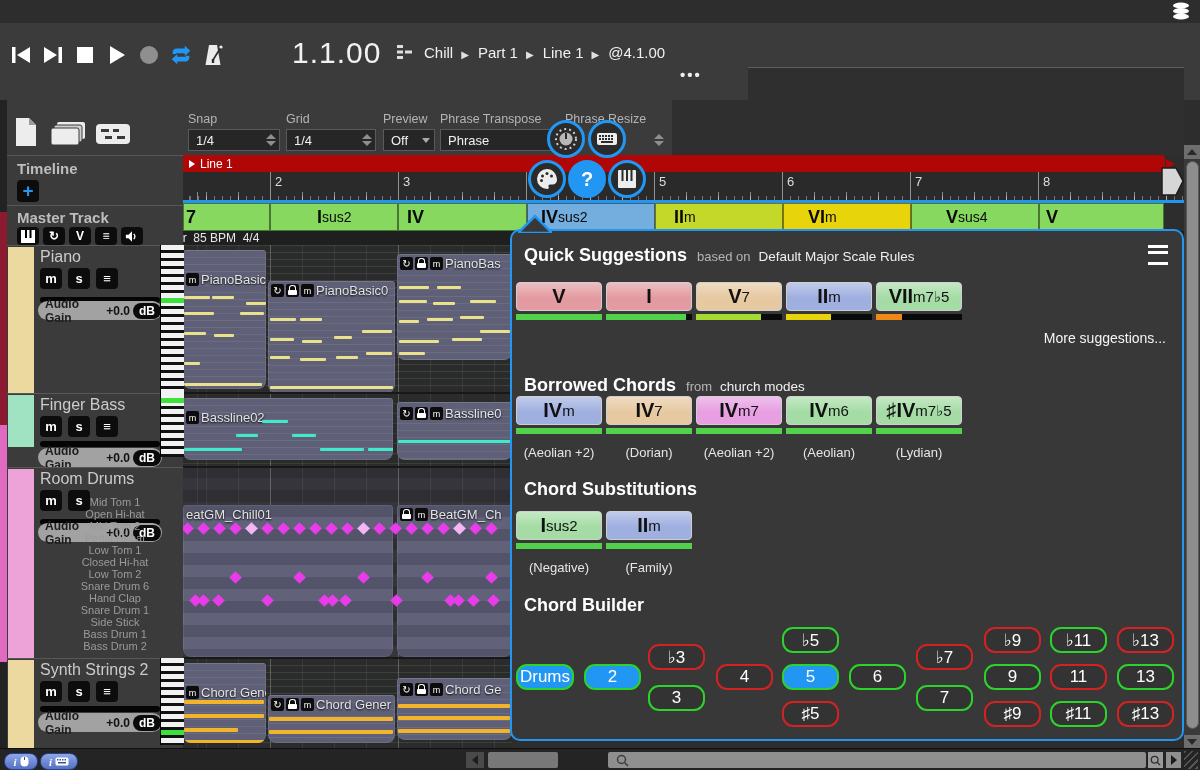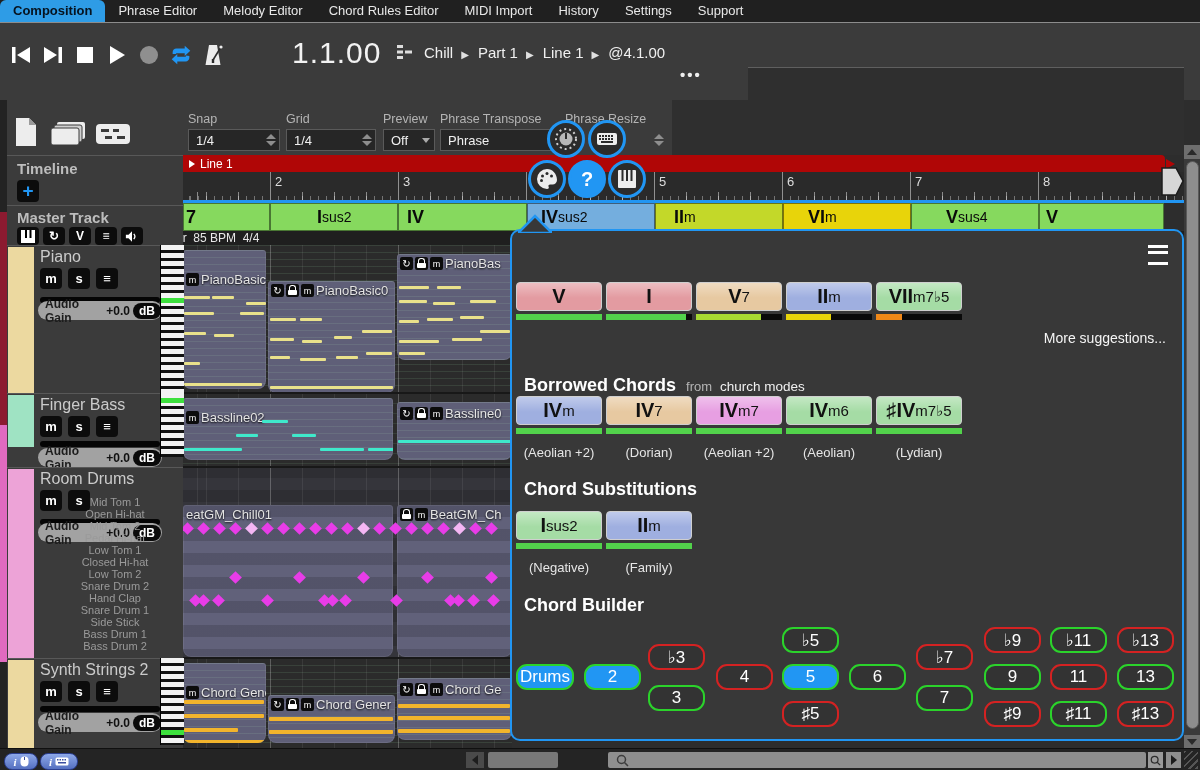--- a/index.html
+++ b/index.html
@@ -162,30 +162,20 @@
   #hright i{width:0;height:0;border-top:5px solid transparent;border-bottom:5px solid transparent;
             border-left:6px solid #1d1d1d;}
   #grip{position:absolute;left:1184px;top:2px;width:14px;height:18px;
         background:repeating-linear-gradient(135deg,#555 0 2px,transparent 2px 5px);}
 </style>
 </head>
 <body>
 
 <div class="app">
 
-  <div id="menubar">
-      <div class="tab active">Composition</div>
-      <div class="tab">Phrase Editor</div>
-      <div class="tab">Melody Editor</div>
-      <div class="tab">Chord Rules Editor</div>
-      <div class="tab">MIDI Import</div>
-      <div class="tab">History</div>
-      <div class="tab">Settings</div>
-      <div class="tab">Support</div>
-    </div>
   <svg id="dbicon" width="22" height="18" viewBox="0 0 22 18">
     <ellipse cx="11" cy="3.5" rx="8" ry="3" fill="#fff"></ellipse>
     <ellipse cx="11" cy="9" rx="8" ry="3" fill="#fff"></ellipse>
     <ellipse cx="11" cy="14.5" rx="8" ry="3" fill="#fff"></ellipse>
   </svg>
 
   <div id="header"></div>
   <div id="rightdim1"></div>
   <div id="rightdim2"></div>
 
@@ -654,21 +644,21 @@
       </div>
     </div>
   <div id="drumnamehost">
       <div class="drumname abs" style="top:456px">Mid Tom 1</div>
       <div class="drumname abs" style="top:468px">Open Hi-hat</div>
       <div class="drumname abs" style="top:480px">Mid Tom 2</div>
       <div class="drumname abs" style="top:492px">Pedal Hi-hat</div>
       <div class="drumname abs" style="top:504px">Low Tom 1</div>
       <div class="drumname abs" style="top:516px">Closed Hi-hat</div>
       <div class="drumname abs" style="top:528px">Low Tom 2</div>
-      <div class="drumname abs" style="top:540px">Snare Drum 2</div>
+      <div class="drumname abs" style="top:540px">Snare Drum 6</div>
       <div class="drumname abs" style="top:552px">Hand Clap</div>
       <div class="drumname abs" style="top:564px">Snare Drum 1</div>
       <div class="drumname abs" style="top:576px">Side Stick</div>
       <div class="drumname abs" style="top:588px">Bass Drum 1</div>
       <div class="drumname abs" style="top:600px">Bass Drum 2</div>
     </div>
 
   <div class="circbtn" style="left:547px;top:120px">
     <svg width="24" height="24" viewBox="0 0 24 24">
         <circle cx="12" cy="12" r="10" fill="none" stroke="#cfcfcf" stroke-width="2" stroke-dasharray="2 3"></circle>
@@ -710,20 +700,22 @@
         <rect x="5.5" y="2" width="2" height="11" fill="#2b2b2b"></rect>
         <rect x="10" y="2" width="2" height="11" fill="#2b2b2b"></rect>
         <rect x="14.5" y="2" width="2" height="11" fill="#2b2b2b"></rect>
       </svg>
     </div>
 
   <div id="panel">
     <svg id="notch" width="34" height="19" viewBox="0 0 34 19">
       <path d="M0 19 L17 2 L34 19 Z" fill="#383838" stroke="#2196f3" stroke-width="2.5"></path>
       </svg>
+    <span class="ph" style="left:12px;top:14px">
+      <span>Quick Suggestions</span><span class="psub">based on</span><span class="psubv">Default Major Scale Rules</span></span>
     <div id="burger"></div>
     <div id="quickhost">
         <div class="chbtn" style="left:4px;top:51px;background-color:#e39ba1">
           <b>V</b>
           <span></span>
         </div>
         <div class="chbar" style="left:4px;top:83px">
           <div style="flex:0 0 100%;background:#52d24b"></div>
         </div>
         <div class="chbtn" style="left:94px;top:51px;background-color:#e39ba1">

